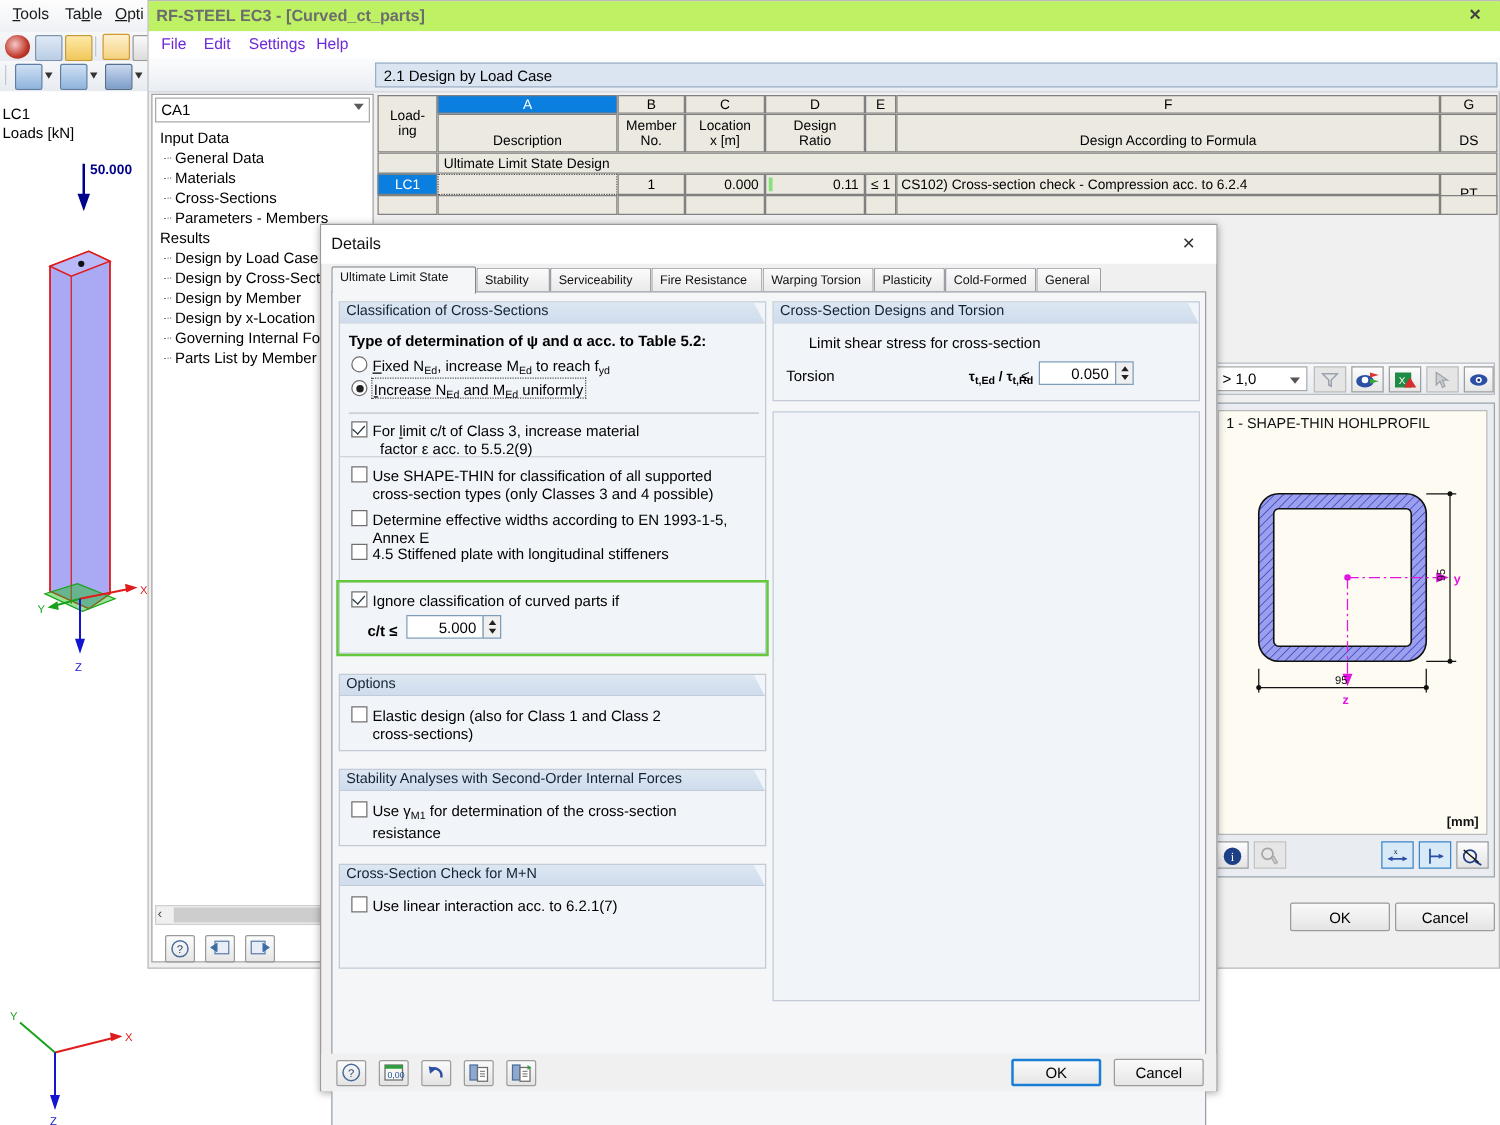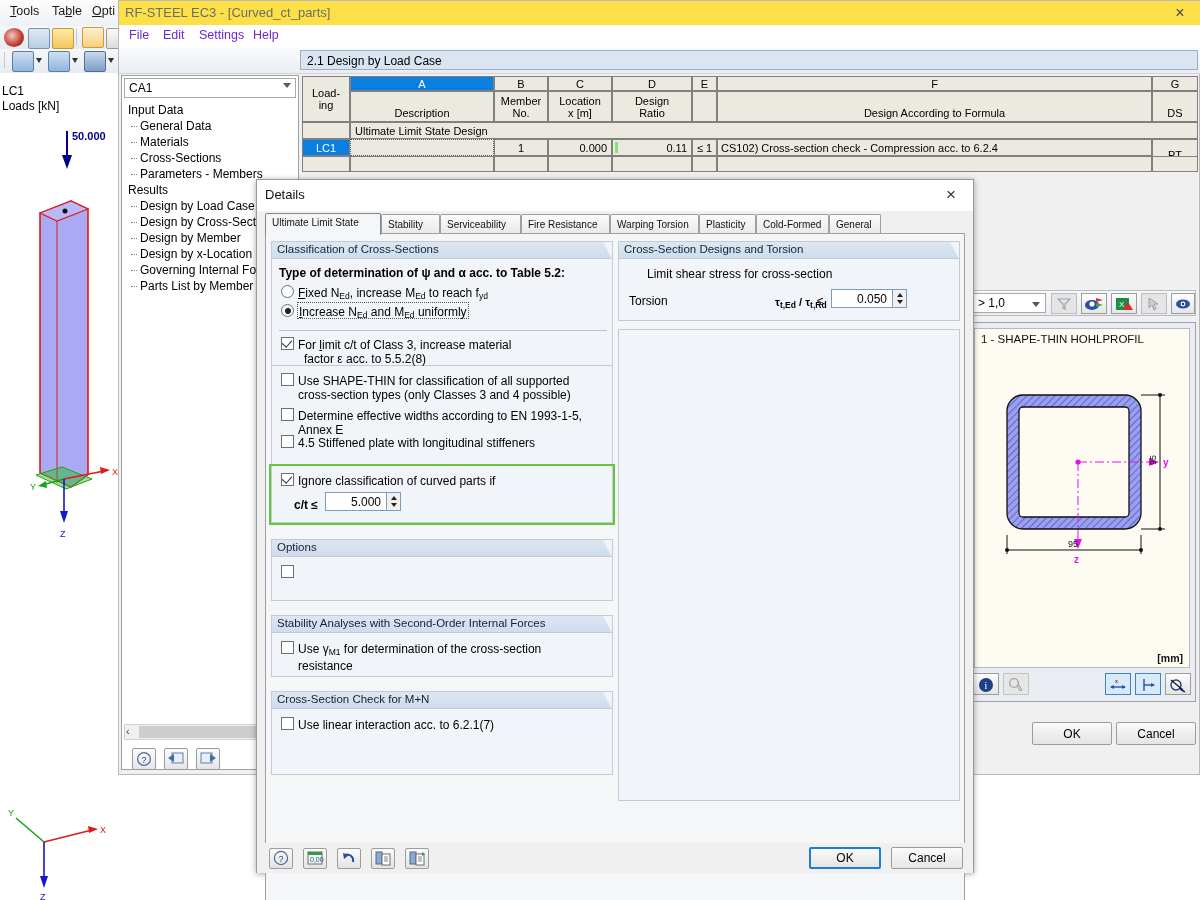--- a/index.html
+++ b/index.html
@@ -20,21 +20,21 @@
     background:linear-gradient(#f6f7f9,#e7ebf0);}
   .tb-ico{position:absolute;width:20px;height:19px;border-radius:2px;}
   .tb-sep{position:absolute;width:1px;height:16px;background:#c2c8d0;top:3px;}
   
   #model-label{position:absolute;left:2px;top:84px;font-size:12px;color:#000;line-height:15px;}
   #load-value{position:absolute;left:72px;top:130px;font-size:11px;font-weight:bold;color:#00008b;}
   
   #appwin{position:absolute;left:118px;top:0px;width:1082px;height:775px;
      background:#f0f0f0;border:1px solid #b9b9b9;box-sizing:border-box;}
   #app-title{position:absolute;left:0;top:0;width:1082px;height:24px;
-     background:#fde047;color:#6d6d6d;font-size:13px;padding:4px 0 0 6px;box-sizing:border-box;}
+     background:#bef264;color:#6d6d6d;font-size:13px;padding:4px 0 0 6px;box-sizing:border-box;font-weight:bold;}
   #app-close{position:absolute;right:6px;top:2px;width:30px;height:20px;
      text-align:center;color:#444;font-size:16px;line-height:20px;cursor:default;}
   #app-menubar{position:absolute;left:0;top:24px;width:1082px;height:22px;background:#ffffff;}
   .am{position:absolute;top:3px;font-size:12.5px;color:#6d28d9;}
   #app-toolbar{position:absolute;left:0;top:46px;width:1082px;height:26px;
      background:linear-gradient(#fbfcfd,#e9edf2);border-bottom:1px solid #cfd6de;}
   
   #tree-panel{position:absolute;left:2px;top:74px;width:178px;height:695px;background:#fff;
      border:1px solid #a0a0a0;box-sizing:border-box;}
   #cb-ca{position:absolute;left:2px;top:2px;width:172px;height:20px;background:#fff;
@@ -503,21 +503,21 @@
       <div class="focusbox" style="left:25px;top:60px;width:172px;height:17px;"></div>
       <div class="lbl" style="left:27px;top:63px;">
         <span style="text-decoration:underline">I</span>ncrease N<span class="sub">Ed</span> and M<span class="sub">Ed</span> uniformly
       </div>
 
       <div class="hr" style="left:7px;top:88px;width:328px;"></div>
 
       <div class="chk on" style="left:9px;top:95px;"></div>
       <div class="lbl" style="left:26px;top:96px;">
         <div>For <span style="text-decoration:underline">l</span>imit c/t of Class 3, increase material</div>
-        <div style="padding-left:6px;">factor ε acc. to 5.5.2(8)</div>
+        <div style="padding-left:6px;">factor ε acc. to 5.5.2(9)</div>
       </div>
     </div>
 
     <div class="grp" style="left:5px;top:132px;width:342px;height:100px;border-top:none;">
       <div class="chk" style="left:9px;top:7px;"></div>
       <div class="lbl" style="left:26px;top:8px;">
         <div>Use SHAPE-THIN for classification of all supported</div>
         <div>cross-section types (only Classes 3 and 4 possible)</div>
       </div>
 
@@ -540,20 +540,24 @@
       <div class="spin" style="left:114px;top:26px;height:19px;">
         <i class="up"></i>
         <i class="dn"></i>
       </div>
     </div>
     <div id="greenbox" style="left:3px;top:230px;width:346px;height:61px;"></div>
 
     <div class="grp" style="left:5px;top:305px;width:342px;height:62px;">
       <div class="grp-h">Options</div>
       <div class="chk" style="left:9px;top:25px;"></div>
+      <div class="lbl" style="left:26px;top:26px;">
+        <div>Elastic design (also for Class 1 and Class 2</div>
+        <div>cross-sections)</div>
+      </div>
     </div>
 
     <div class="grp" style="left:5px;top:381px;width:342px;height:62px;">
       <div class="grp-h">Stability Analyses with Second-Order Internal Forces</div>
       <div class="chk" style="left:9px;top:25px;"></div>
       <div class="lbl" style="left:26px;top:26px;">
         <div>Use γ<span class="sub">M1</span> for determination of the cross-section</div>
         <div>resistance</div>
       </div>
     </div>

